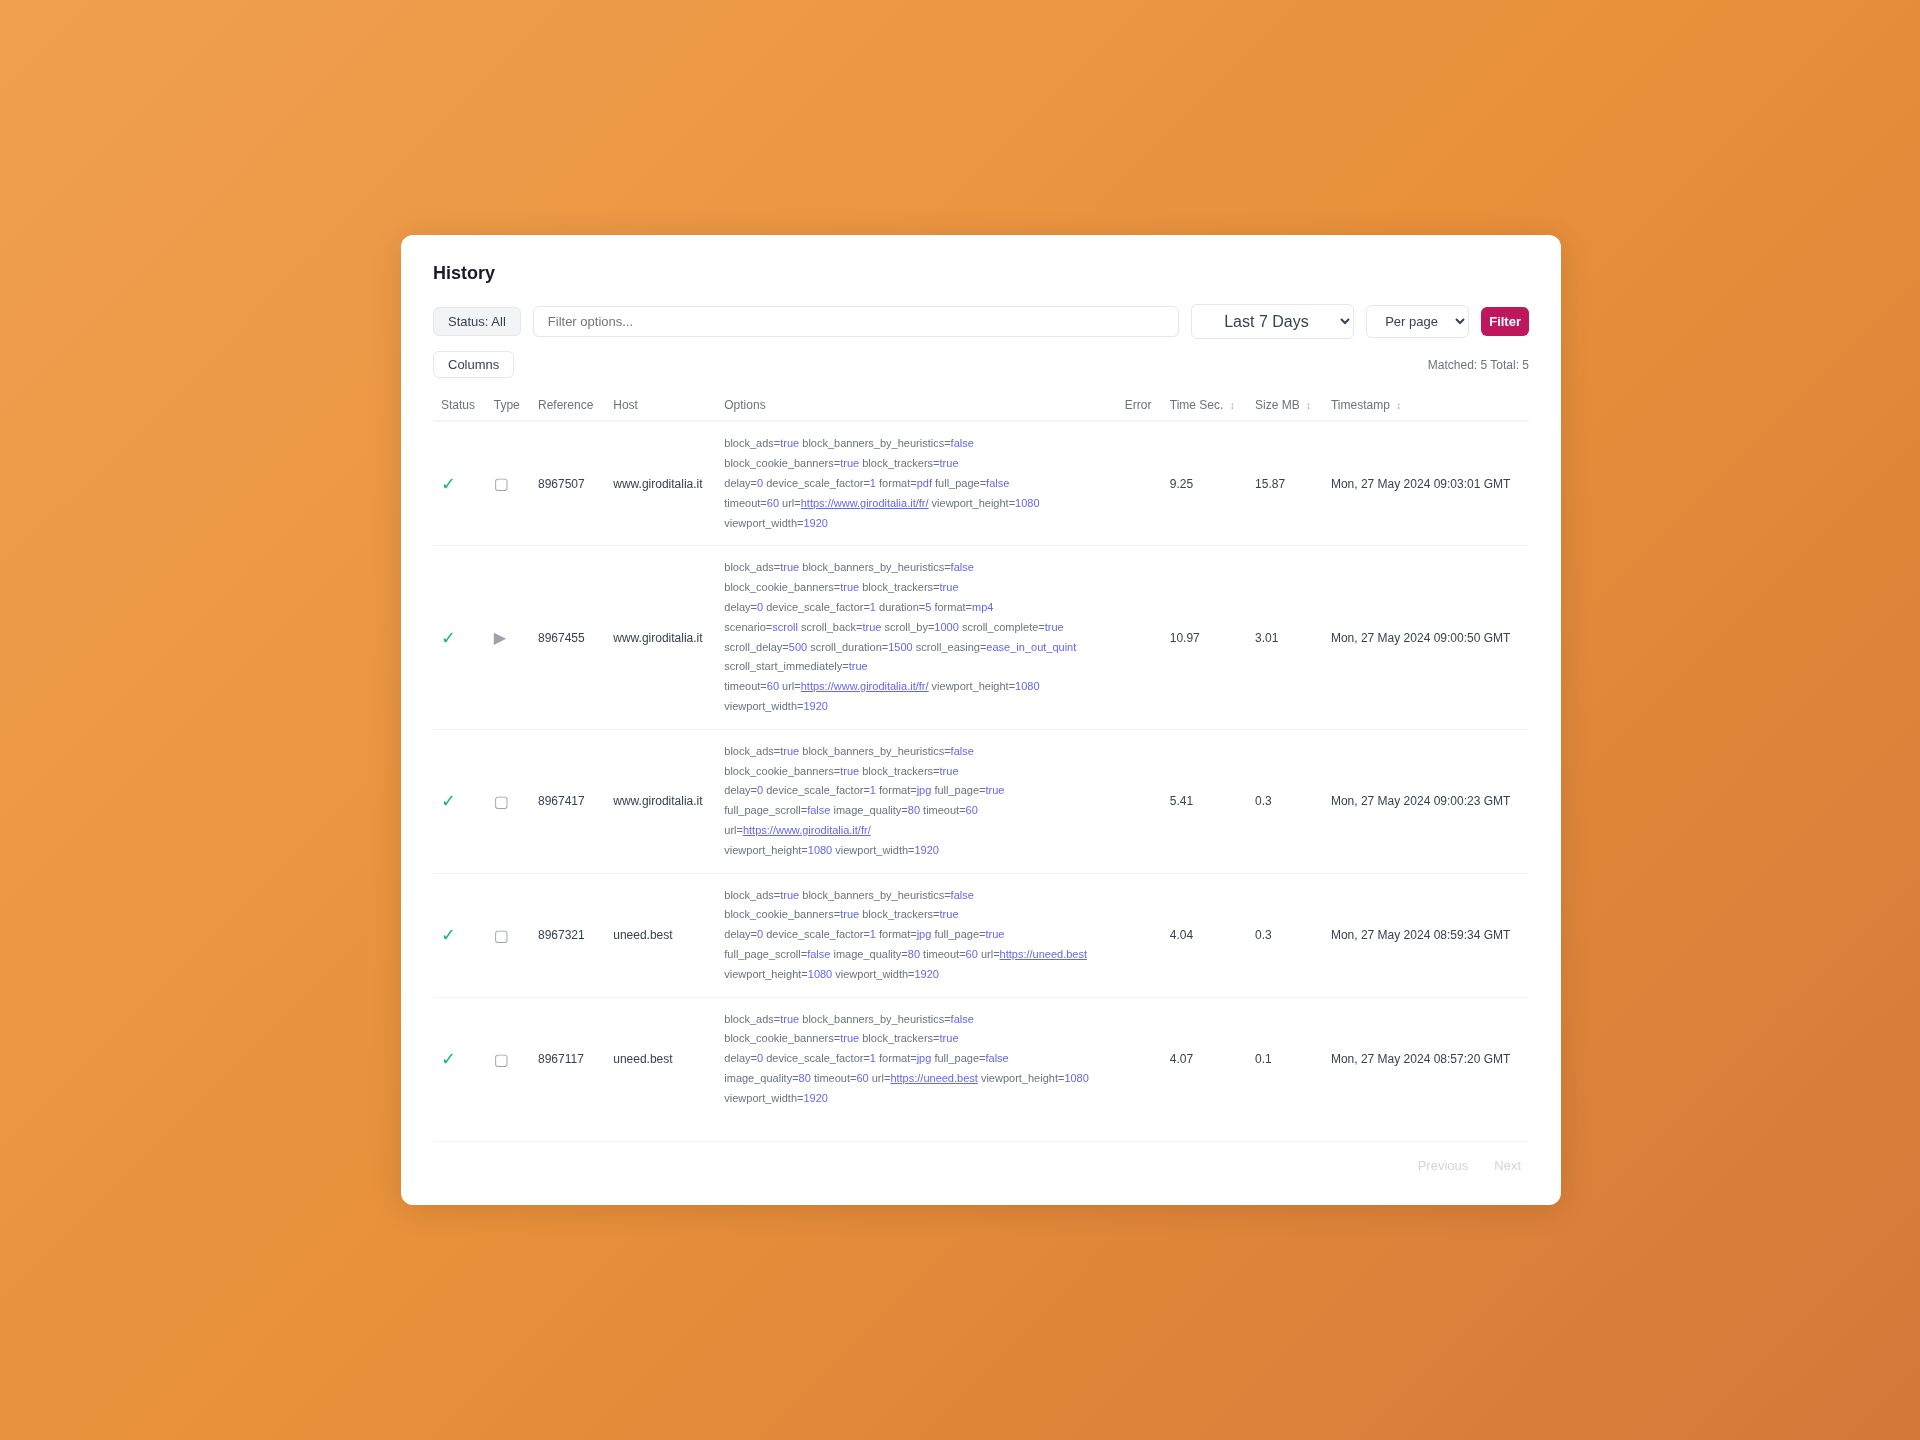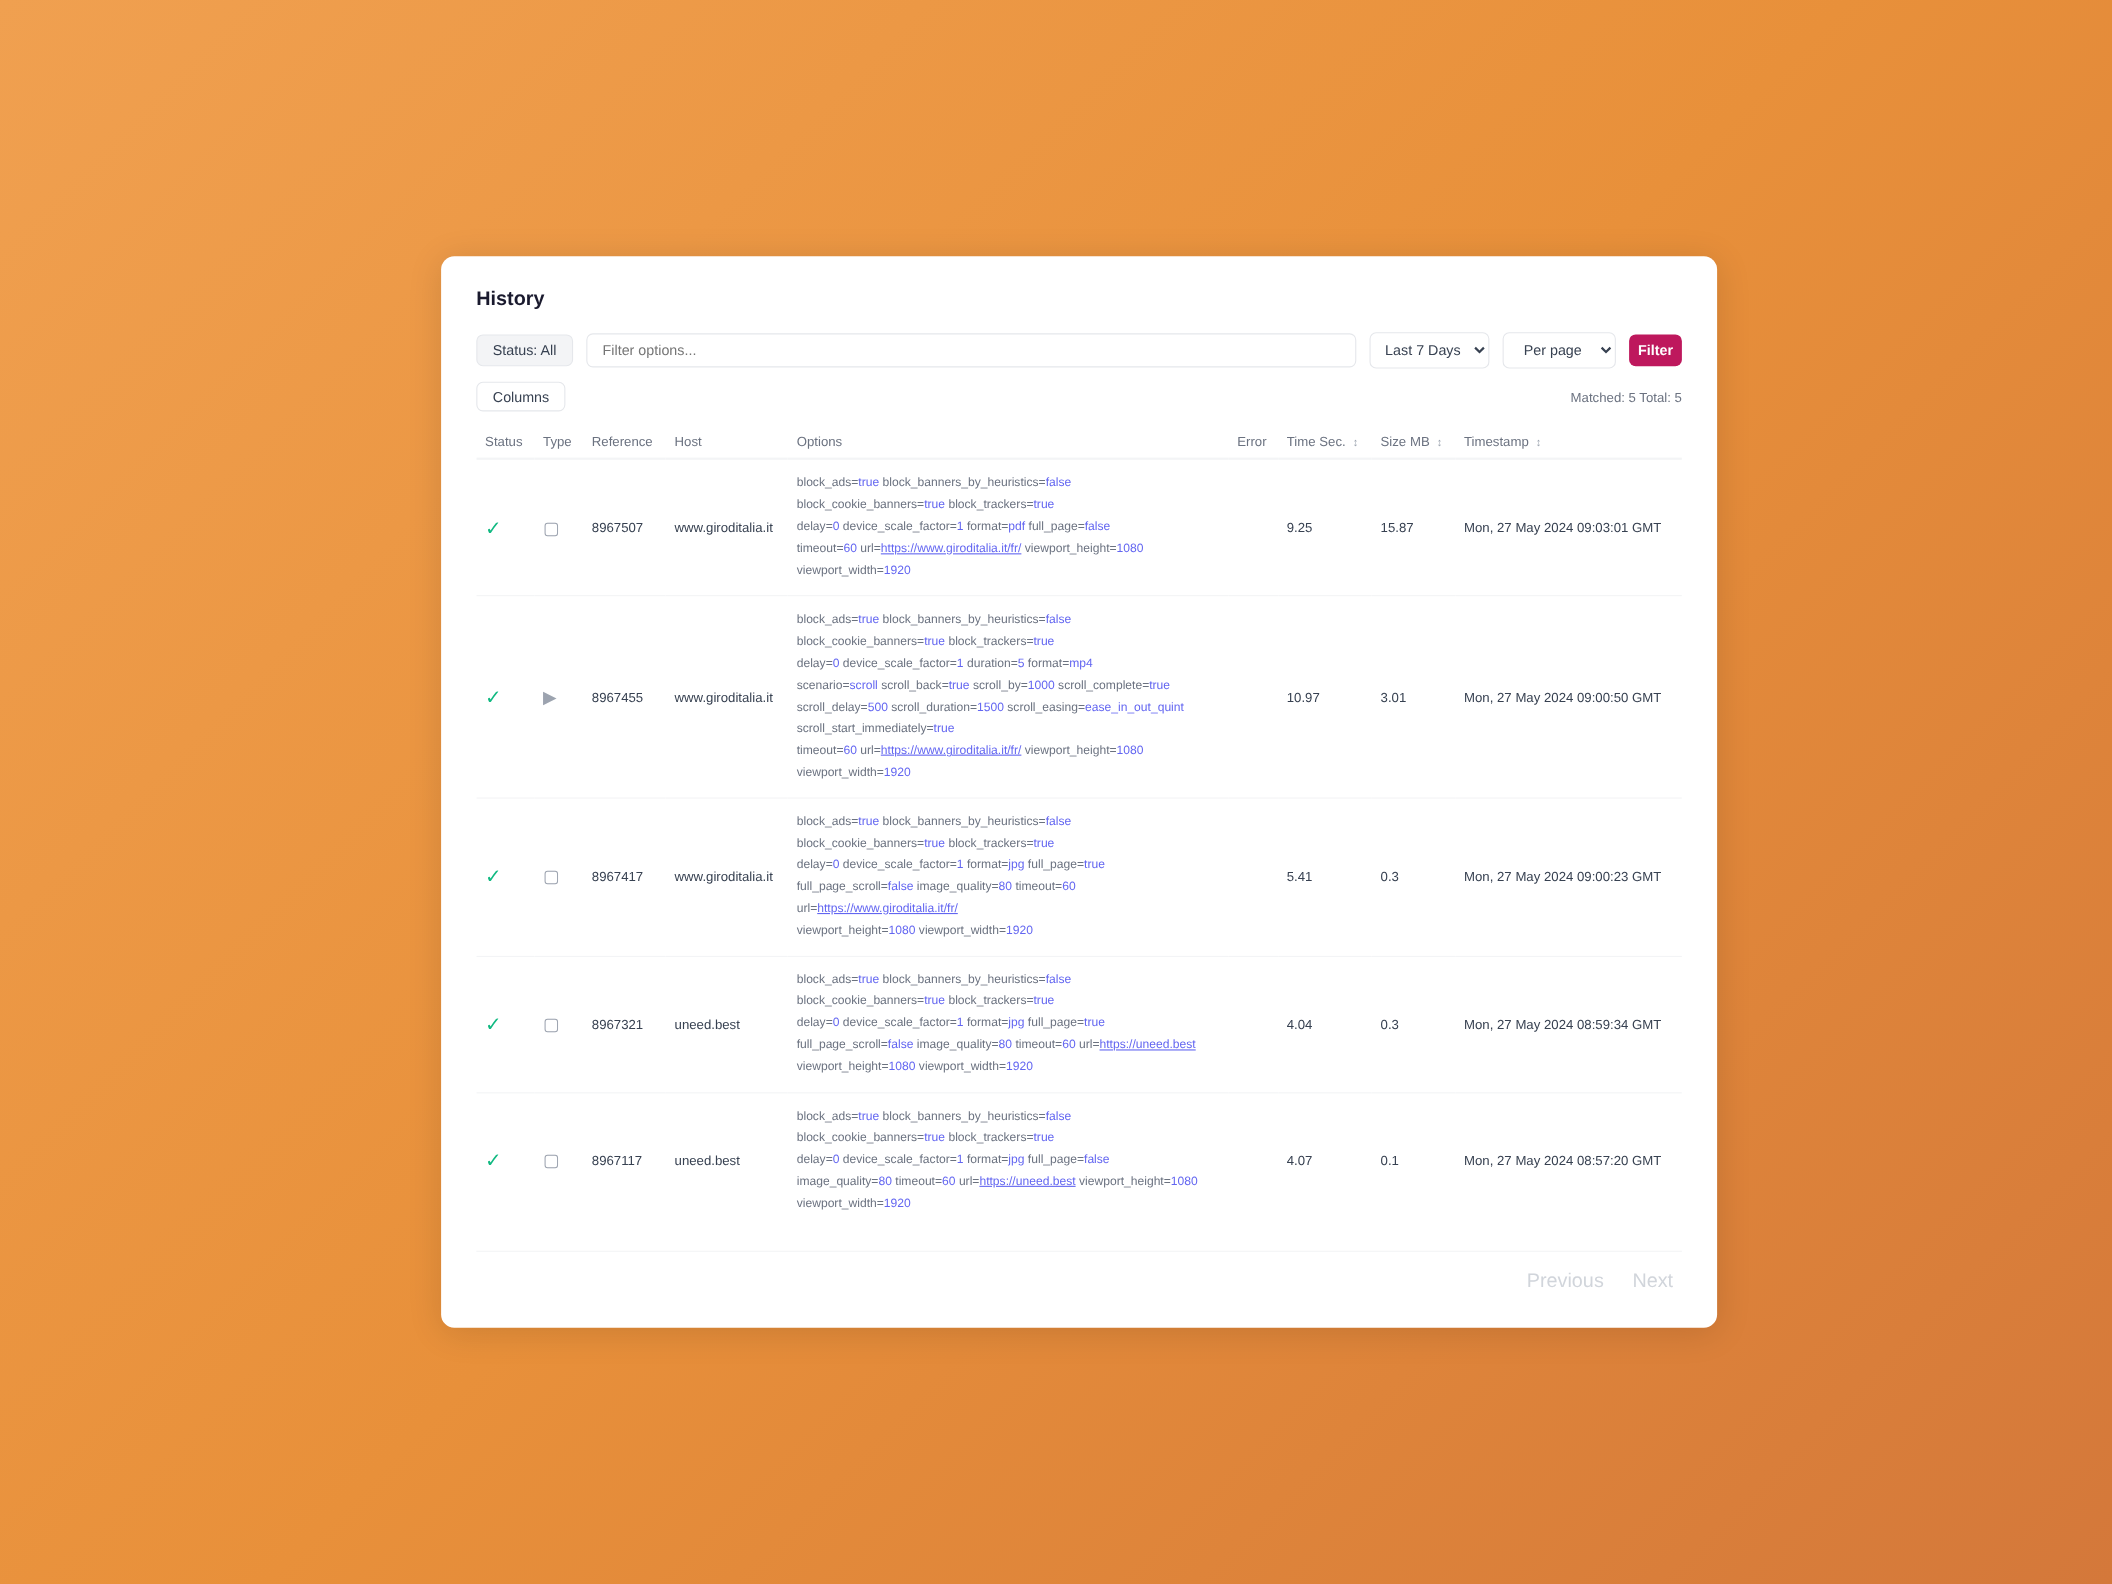--- a/index.html
+++ b/index.html
@@ -47,22 +47,22 @@
       border: 1px solid #e5e7eb;
       border-radius: 6px;
       padding: 7px 14px;
       font-size: 13px;
       color: #9ca3af;
       outline: none;
     }
     .date-select {
       border: 1px solid #e5e7eb;
       border-radius: 6px;
-      padding: 7px 9px;
-      font-size: 13px;
+      padding: 7px 28px;
+      font-size: 16px;
       color: #374151;
       background: #fff;
       outline: none;
     }
     .per-page-select {
       border: 1px solid #e5e7eb;
       border-radius: 6px;
       padding: 7px 14px;
       font-size: 13px;
       color: #374151;
@@ -156,21 +156,21 @@
       display: flex;
       justify-content: flex-end;
       gap: 10px;
       margin-top: 20px;
       padding-top: 12px;
       border-top: 1px solid #f3f4f6;
     }
     .pagination button {
       background: none;
       border: none;
-      font-size: 18px;
+      font-size: 13px;
       color: #374151;
       cursor: pointer;
       padding: 4px 8px;
     }
     .pagination button:disabled {
       color: #d1d5db;
       cursor: default;
     }
     .toolbar-bottom {
       display: flex;

